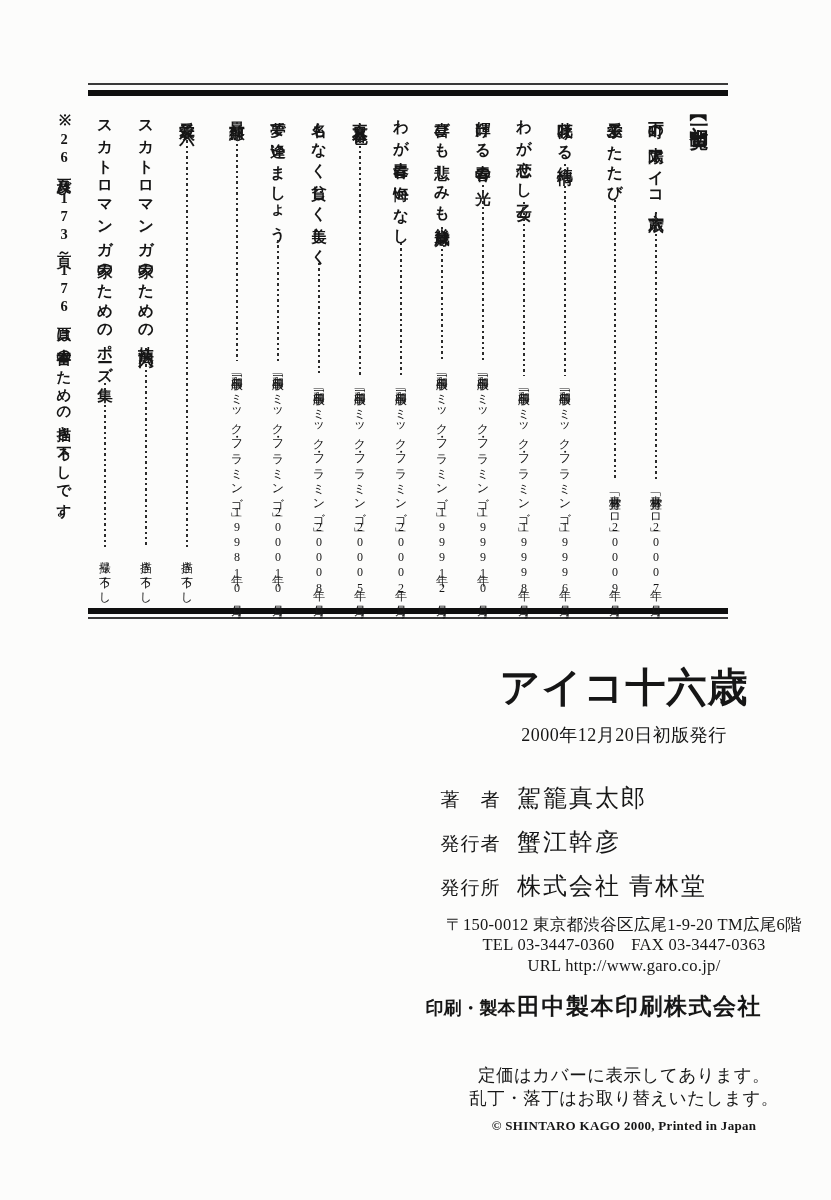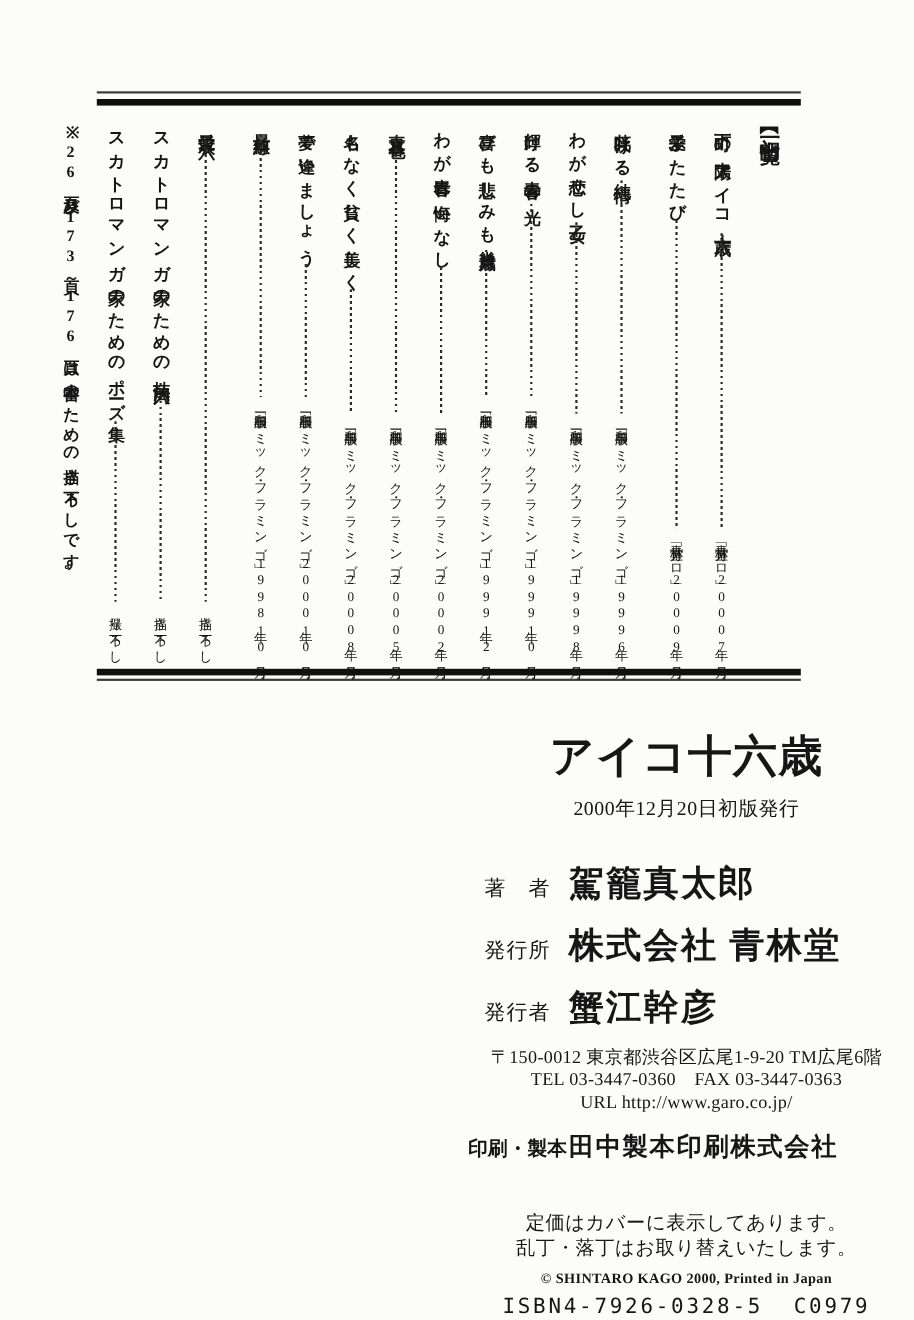--- a/index.html
+++ b/index.html
@@ -93,22 +93,22 @@
   .credit-row{
     display:flex;align-items:baseline;
     margin-bottom:12px;
   }
   .credit-label{
     flex:0 0 93px;
     font-size:19px;
     letter-spacing:1px;
   }
   .credit-value{
-    font-size:32px;
-    font-weight:700;
+    font-size:24px;
+    font-weight:400;
     letter-spacing:2px;
   }
   .credit-row:last-of-type .credit-value{font-size:26px;}
   .address{
     margin-top:13px;
     font-size:16.5px;
     line-height:1.24;
     letter-spacing:.3px;
   }
   .printer-row{
@@ -259,41 +259,40 @@
 
   <section class="colophon">
     <h1 class="book-title">アイコ十六歳</h1>
     <div class="edition">2000年12月20日初版発行</div>
 
     <div class="credit-row">
       <span class="credit-label">著　者</span>
       <span class="credit-value">駕籠真太郎</span>
     </div>
     <div class="credit-row">
+      <span class="credit-label">発行者</span>
+      <span class="credit-value">蟹江幹彦</span>
+    </div>
+    <div class="credit-row">
       <span class="credit-label">発行所</span>
       <span class="credit-value">株式会社 青林堂</span>
-    </div>
-    <div class="credit-row">
-      <span class="credit-label">発行者</span>
-      <span class="credit-value">蟹江幹彦</span>
     </div>
 
     <div class="address">
       <div>〒150-0012 東京都渋谷区広尾1-9-20 TM広尾6階</div>
       <div>TEL 03-3447-0360　FAX 03-3447-0363</div>
       <div>URL http://www.garo.co.jp/</div>
     </div>
 
     <div class="printer-row">
       <span class="printer-label">印刷・製本</span>
       <span class="printer-value">田中製本印刷株式会社</span>
     </div>
 
     <div class="notices">
       <div>定価はカバーに表示してあります。</div>
       <div>乱丁・落丁はお取り替えいたします。</div>
     </div>
 
     <div class="copyright">© SHINTARO KAGO 2000, Printed in Japan</div>
-    <div class="isbn">ISBN4-7926-0328-5  C0979</div>
   </section>
 
 </div>
 
 </body></html>

